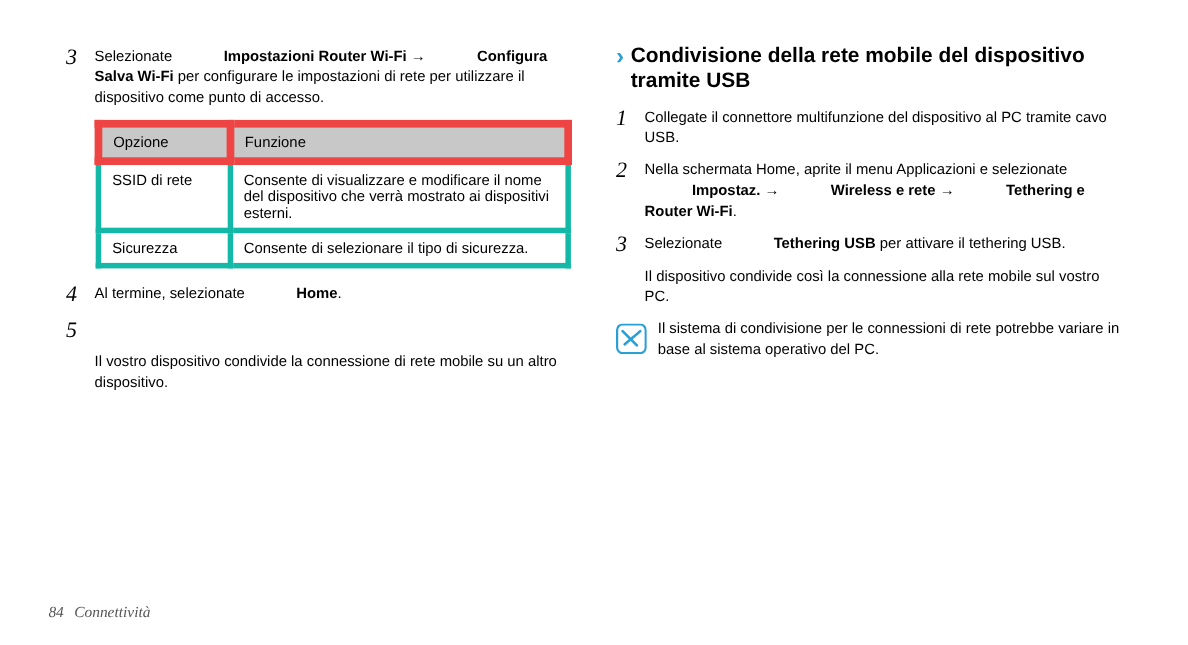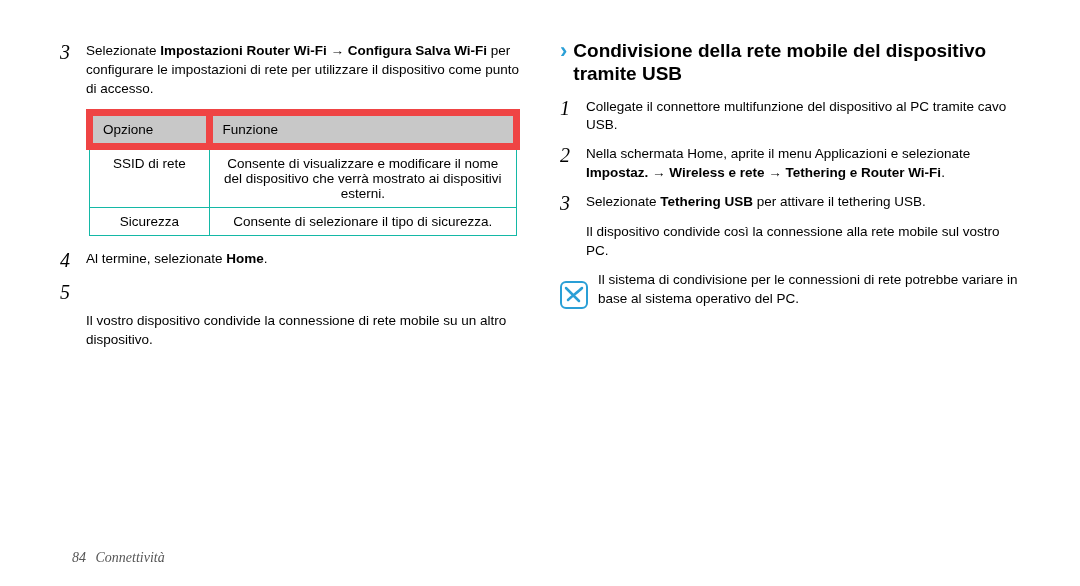--- a/index.html
+++ b/index.html
@@ -39,41 +39,41 @@
   }
   .step-text {
     flex: 1;
     font-family: Arial, Helvetica, sans-serif;
     font-size: 13.5px;
     line-height: 1.4;
     padding-top: 2px;
   }
   .step-text .bold {
     font-weight: bold;
+    margin-left: 43px;
   }
   table {
     border-collapse: collapse;
     width: 100%;
     margin: 10px 0 12px 26px;
     width: calc(100% - 26px);
     font-family: Arial, Helvetica, sans-serif;
     font-size: 13.5px;
   }
   table th {
     background: #c8c8c8;
     text-align: left;
     font-weight: normal;
     padding: 6px 10px;
     border: 7px solid #ef4444;
   }
   table td {
     padding: 6px 10px;
-    border: 1px solid #14b8a6;
+    border: 5px solid #14b8a6;
     vertical-align: top;
-    text-align: center;
   }
   .section-heading {
     font-family: Arial, Helvetica, sans-serif;
     font-weight: bold;
     font-size: 19px;
     margin-bottom: 10px;
     display: flex;
     align-items: flex-start;
   }
   .section-heading .chevron {
@@ -87,40 +87,40 @@
   }
   .indented-text {
     font-family: Arial, Helvetica, sans-serif;
     font-size: 13.5px;
     line-height: 1.4;
     margin-left: 26px;
     margin-bottom: 8px;
   }
   .note-row {
     display: flex;
-    align-items: flex-end;
+    align-items: center;
     margin-top: 6px;
     margin-left: 0;
   }
   .note-icon {
     width: 28px;
     height: 28px;
     flex-shrink: 0;
     margin-right: 10px;
   }
   .note-text {
     font-family: Arial, Helvetica, sans-serif;
     font-size: 13.5px;
     line-height: 1.4;
     padding-top: 2px;
   }
   .footer {
     position: absolute;
     bottom: 20px;
-    left: 72px;
+    left: 44px;
     font-family: Georgia, serif;
     font-style: italic;
     font-size: 14px;
     color: #555;
   }
   .footer .pagenum {
     font-weight: normal;
     color: #555;
     margin-right: 6px;
   }

